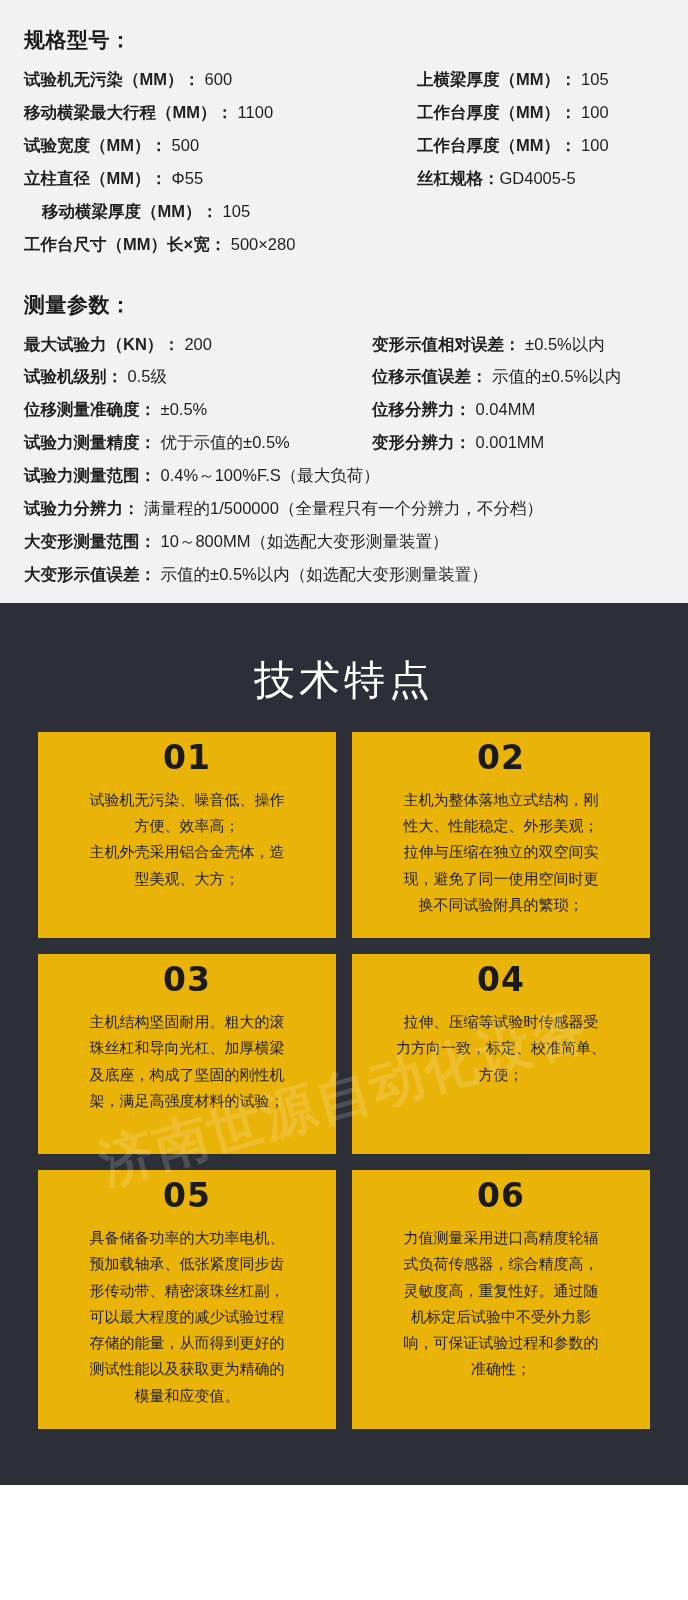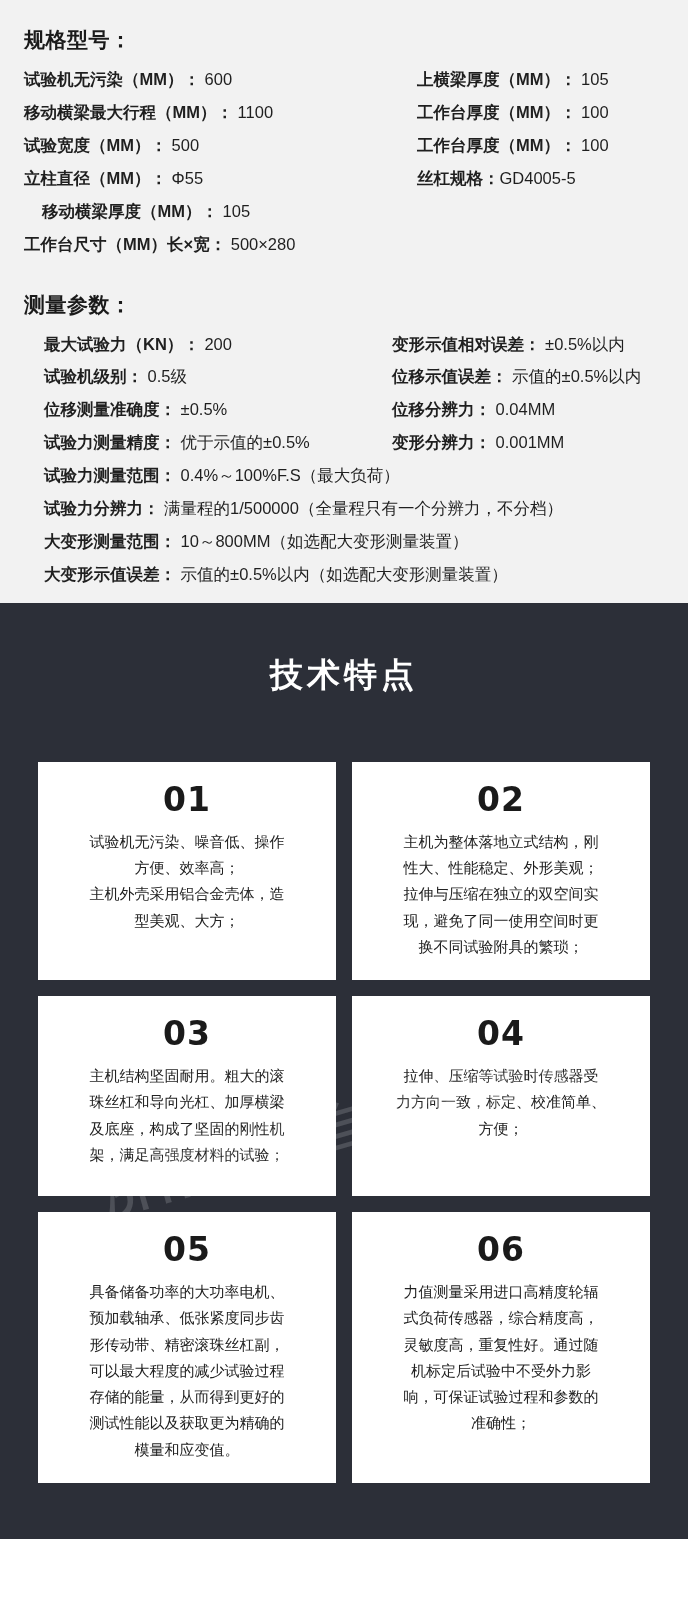--- a/index.html
+++ b/index.html
@@ -32,21 +32,20 @@
     letter-spacing: 0.5px;
   }
   .spec-grid {
     display: grid;
     grid-template-columns: 375px 1fr;
     row-gap: 9px;
     column-gap: 0px;
   }
   .spec-grid.params {
     grid-template-columns: 330px 1fr;
-    margin-left: 20px;
   }
   .spec-item {
     font-size: 16.5px;
     color: #1f1f1f;
     line-height: 1.45;
     white-space: nowrap;
   }
   .spec-item .k {
     font-weight: bold;
   }
@@ -68,35 +67,35 @@
   .features-section {
     background: #2c2f38;
     padding: 50px 38px 56px 38px;
     box-sizing: border-box;
     width: 688px;
     position: relative;
   }
   .features-title {
     text-align: center;
     color: #ffffff;
-    font-size: 33px;
-    font-weight: bold;
+    font-size: 41px;
+    font-weight: normal;
     letter-spacing: 4px;
-    margin: 0 0 64px 0;
+    margin: 0 0 24px 0;
   }
   .cards {
     display: grid;
     grid-template-columns: 1fr 1fr;
     gap: 16px 16px;
     position: relative;
     z-index: 2;
   }
   .card {
-    background: #ffffff;
-    padding: 18px 16px 20px 16px;
+    background: #eab308;
+    padding: 6px 16px 20px 16px;
     box-sizing: border-box;
     min-height: 200px;
     display: flex;
     flex-direction: column;
     align-items: center;
   }
   .card-num {
     font-size: 33px;
     font-weight: bold;
     color: #1a1a1a;

